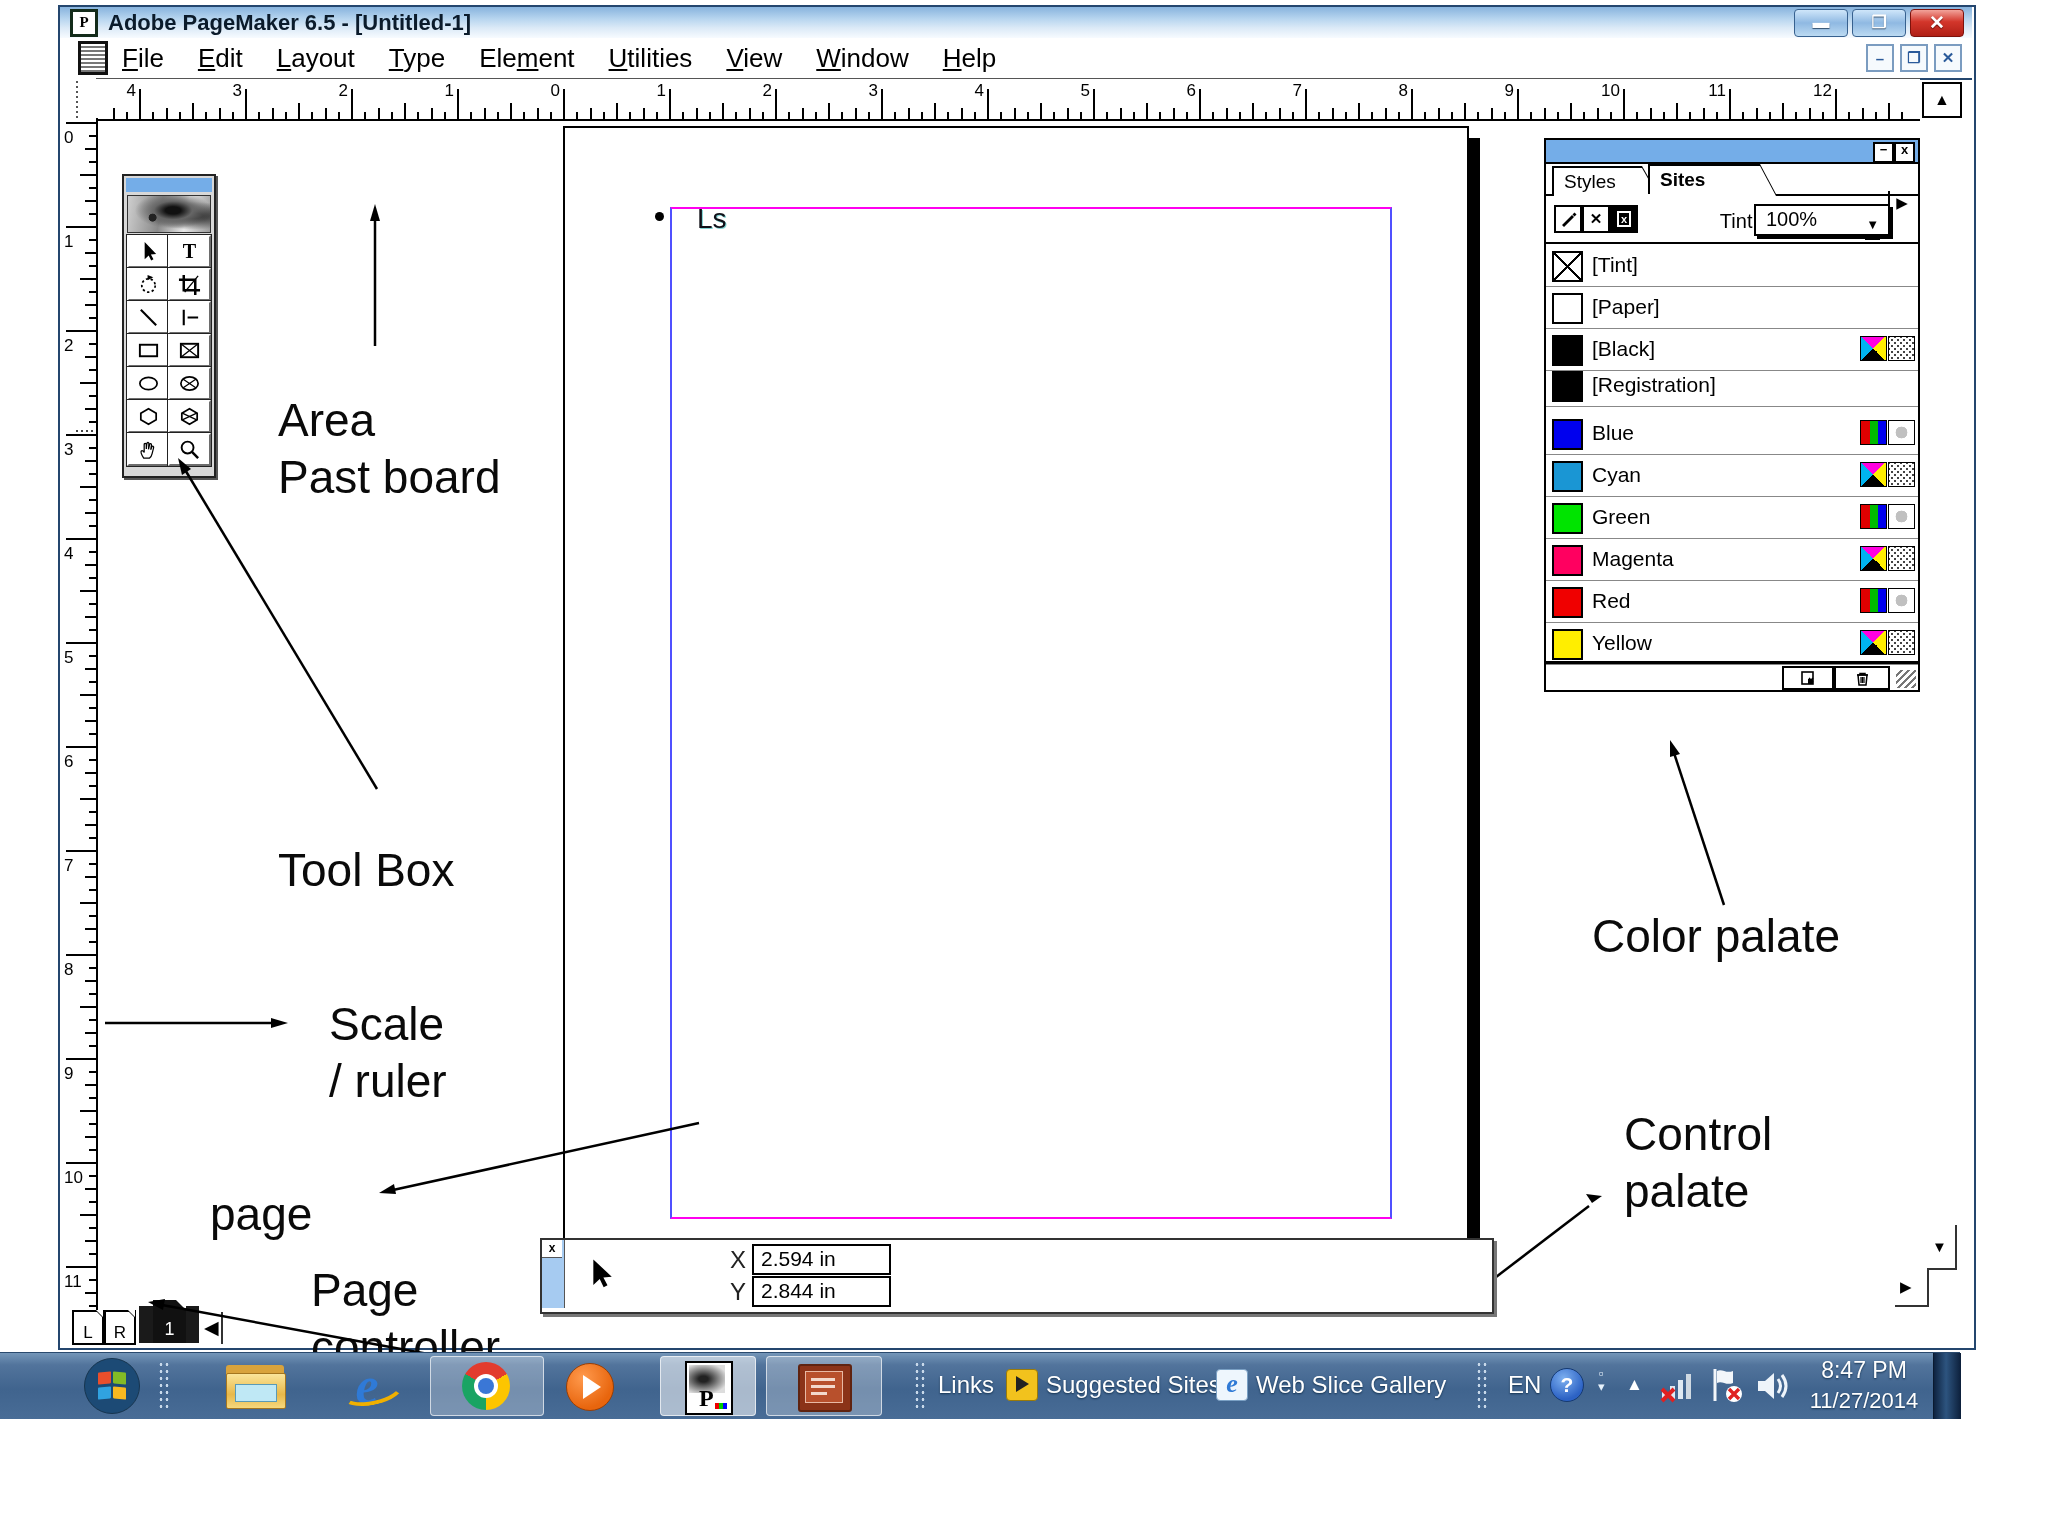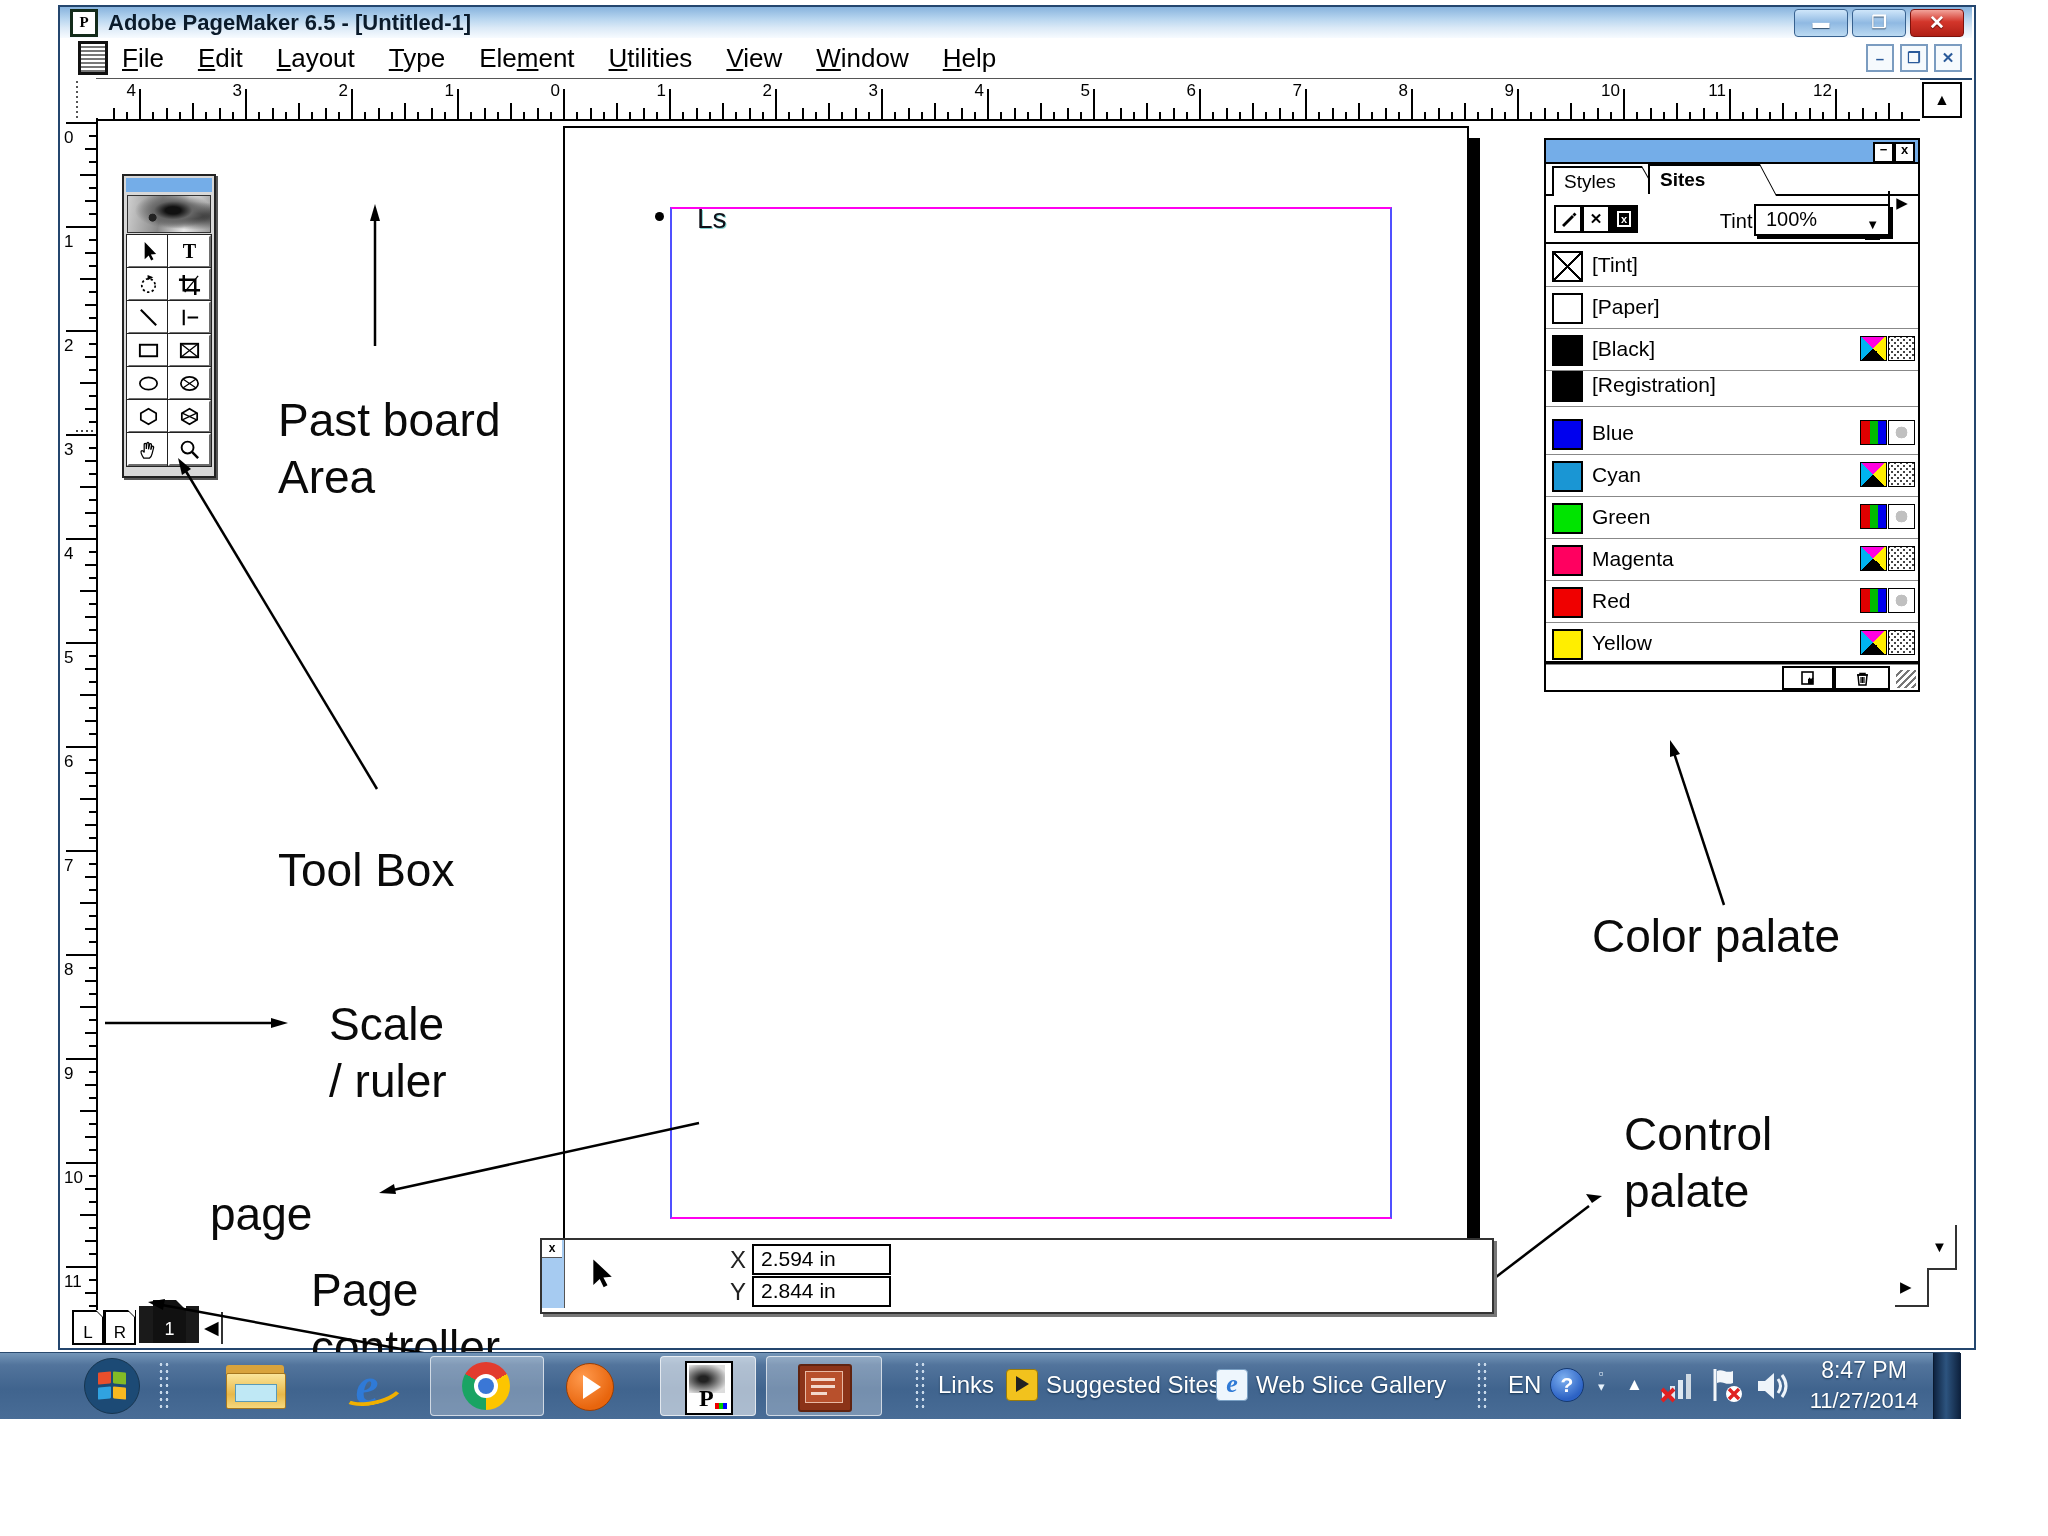--- a/index.html
+++ b/index.html
@@ -659,22 +659,22 @@
 <div class="abs sline" style="left:221px;top:1312px;width:2px;height:32px"></div>
 
 <div class="abs sline" style="left:1955px;top:1225px;width:2px;height:45px"></div>
 <div class="abs sline" style="left:1927px;top:1268px;width:30px;height:2px"></div>
 <div class="abs sline" style="left:1927px;top:1268px;width:2px;height:39px"></div>
 <div class="abs sline" style="left:1895px;top:1305px;width:34px;height:2px"></div>
 <div class="abs" style="left:1932px;top:1238px;font-size:15px">▼</div>
 <div class="abs" style="left:1900px;top:1278px;font-size:15px">▶</div>
 
 <div class="annotation" style="left:278px;top:392px">
-  <div>Past board</div>
-    <div>Area</div>
+  <div>Area</div>
+    <div>Past board</div>
 </div>
 <div class="annotation" style="left:278px;top:842px">
   <div>Tool Box</div>
 </div>
 <div class="annotation" style="left:329px;top:996px">
   <div>Scale</div>
     <div>/ ruler</div>
 </div>
 <div class="annotation" style="left:210px;top:1186px">
   <div>page</div>

